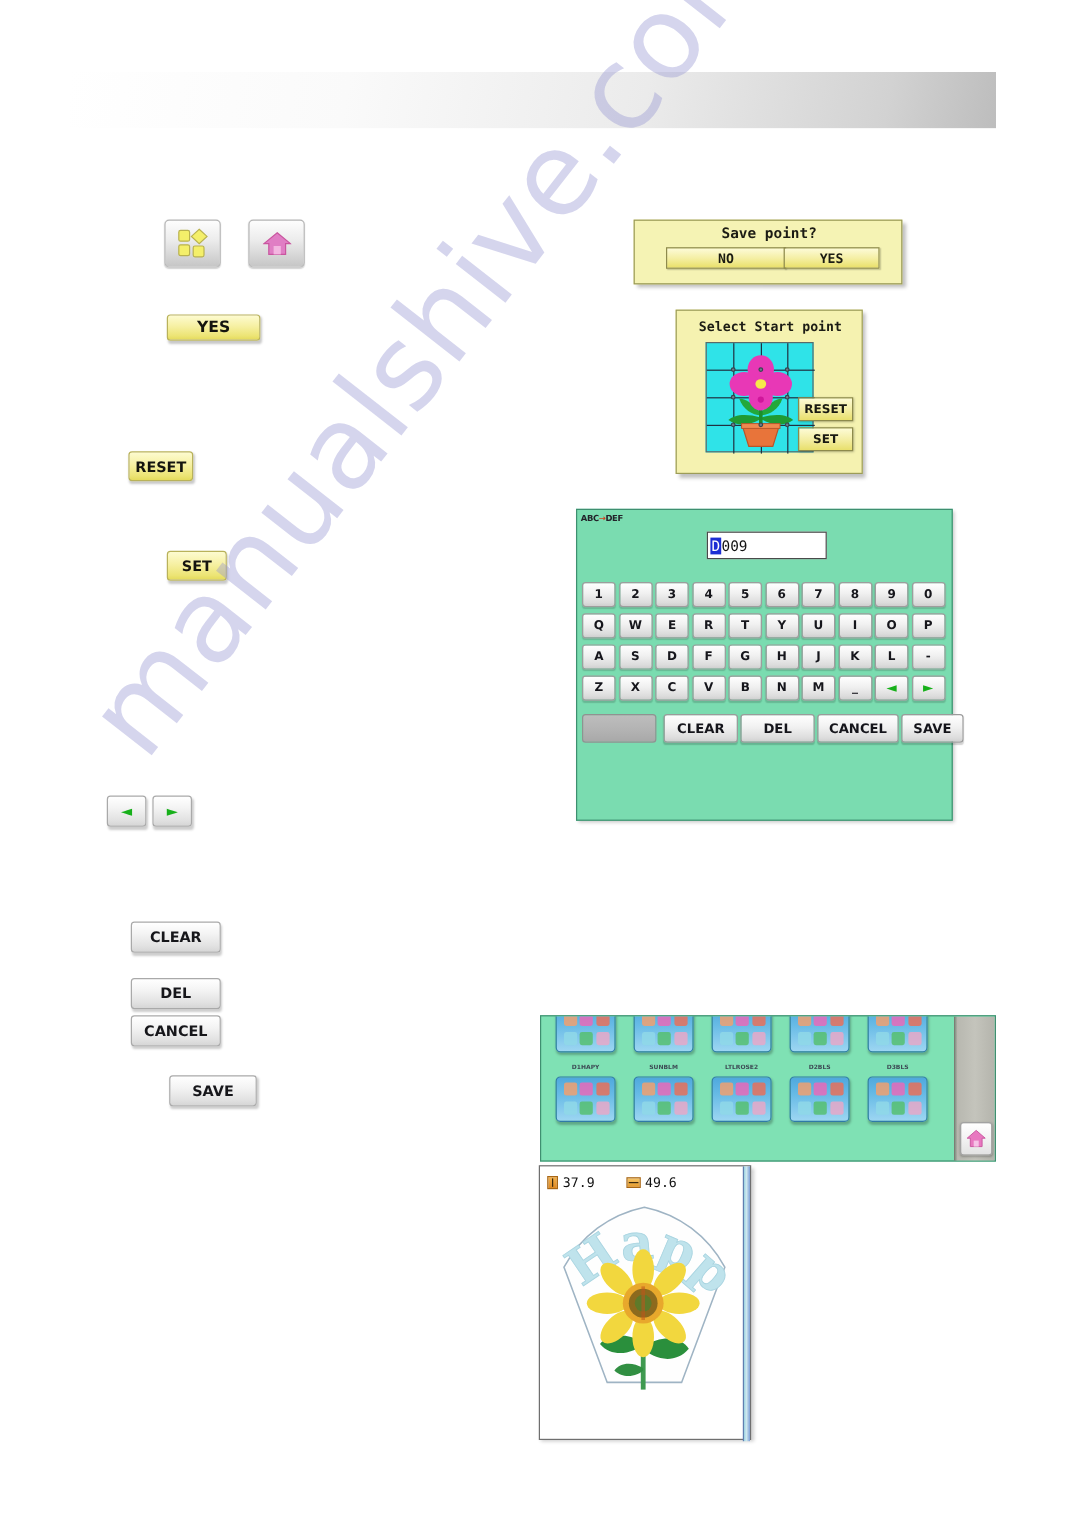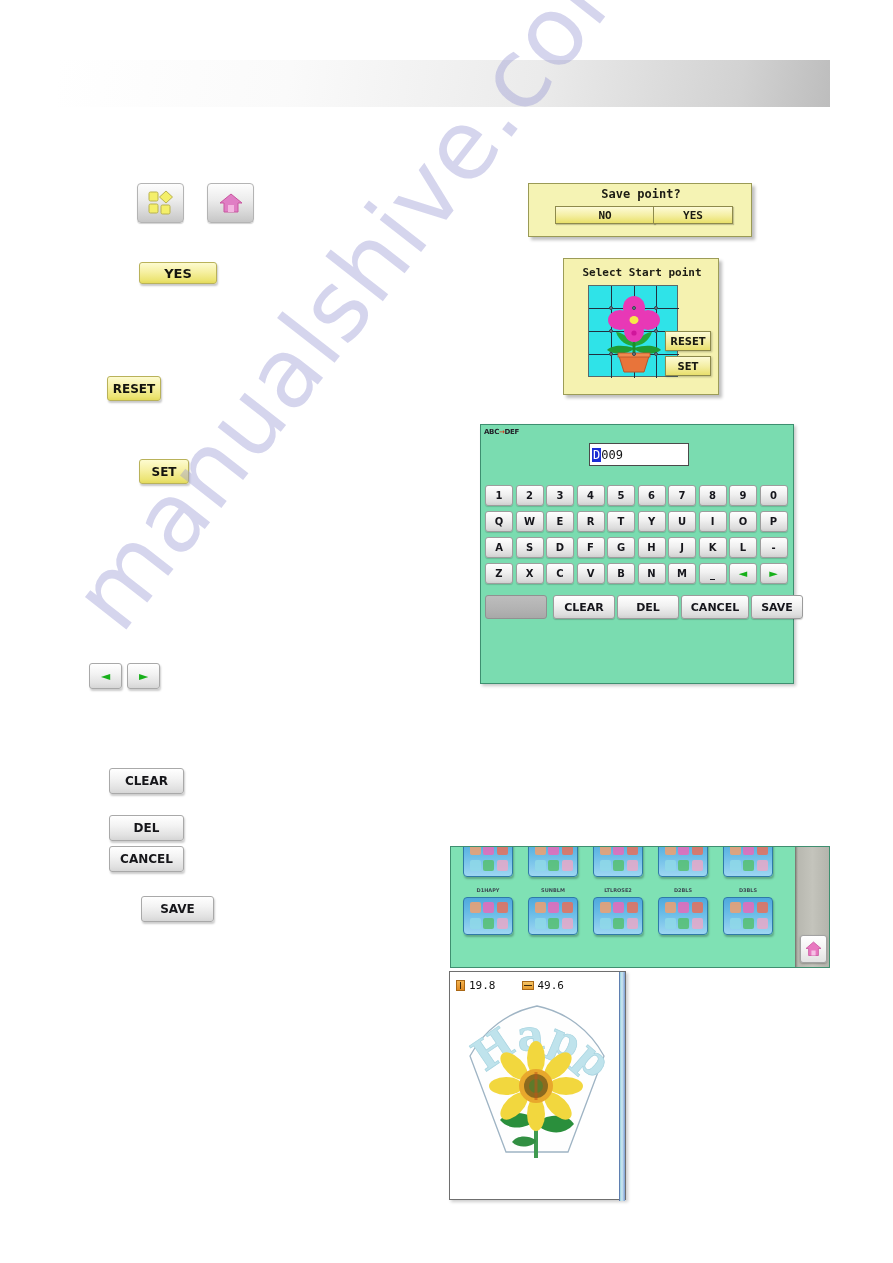--- a/index.html
+++ b/index.html
@@ -549,21 +549,21 @@
         <polygon points="8.5,1 16,7.5 13.4,7.5 13.4,14.5 3.6,14.5 3.6,7.5 1,7.5" fill="#e878c0" stroke="#c9569f" stroke-width="0.8"></polygon>
         <rect x="6.4" y="9.5" width="4.2" height="5" fill="#f6c2e6"></rect>
       </svg>
     </div>
   </div>
 </div>
 
 <div id="preview-pane">
   <div id="preview-dims">
     <span class="dim-icon-v"></span>
-    <span>19.8</span>
+    <span>37.9</span>
     <span style="display:inline-block;width:18px;"></span>
     <span class="dim-icon-h"></span>
     <span>49.6</span>
   </div>
 
   <div id="preview-art">
     <svg width="158" height="192" viewBox="0 0 158 192">
 
       <path d="M79 6 C108 12 132 30 146 56 L110 152 L48 152 L12 56 C26 30 50 12 79 6 Z" fill="#fefefe" stroke="#9fb4c4" stroke-width="1.3"></path>
 

